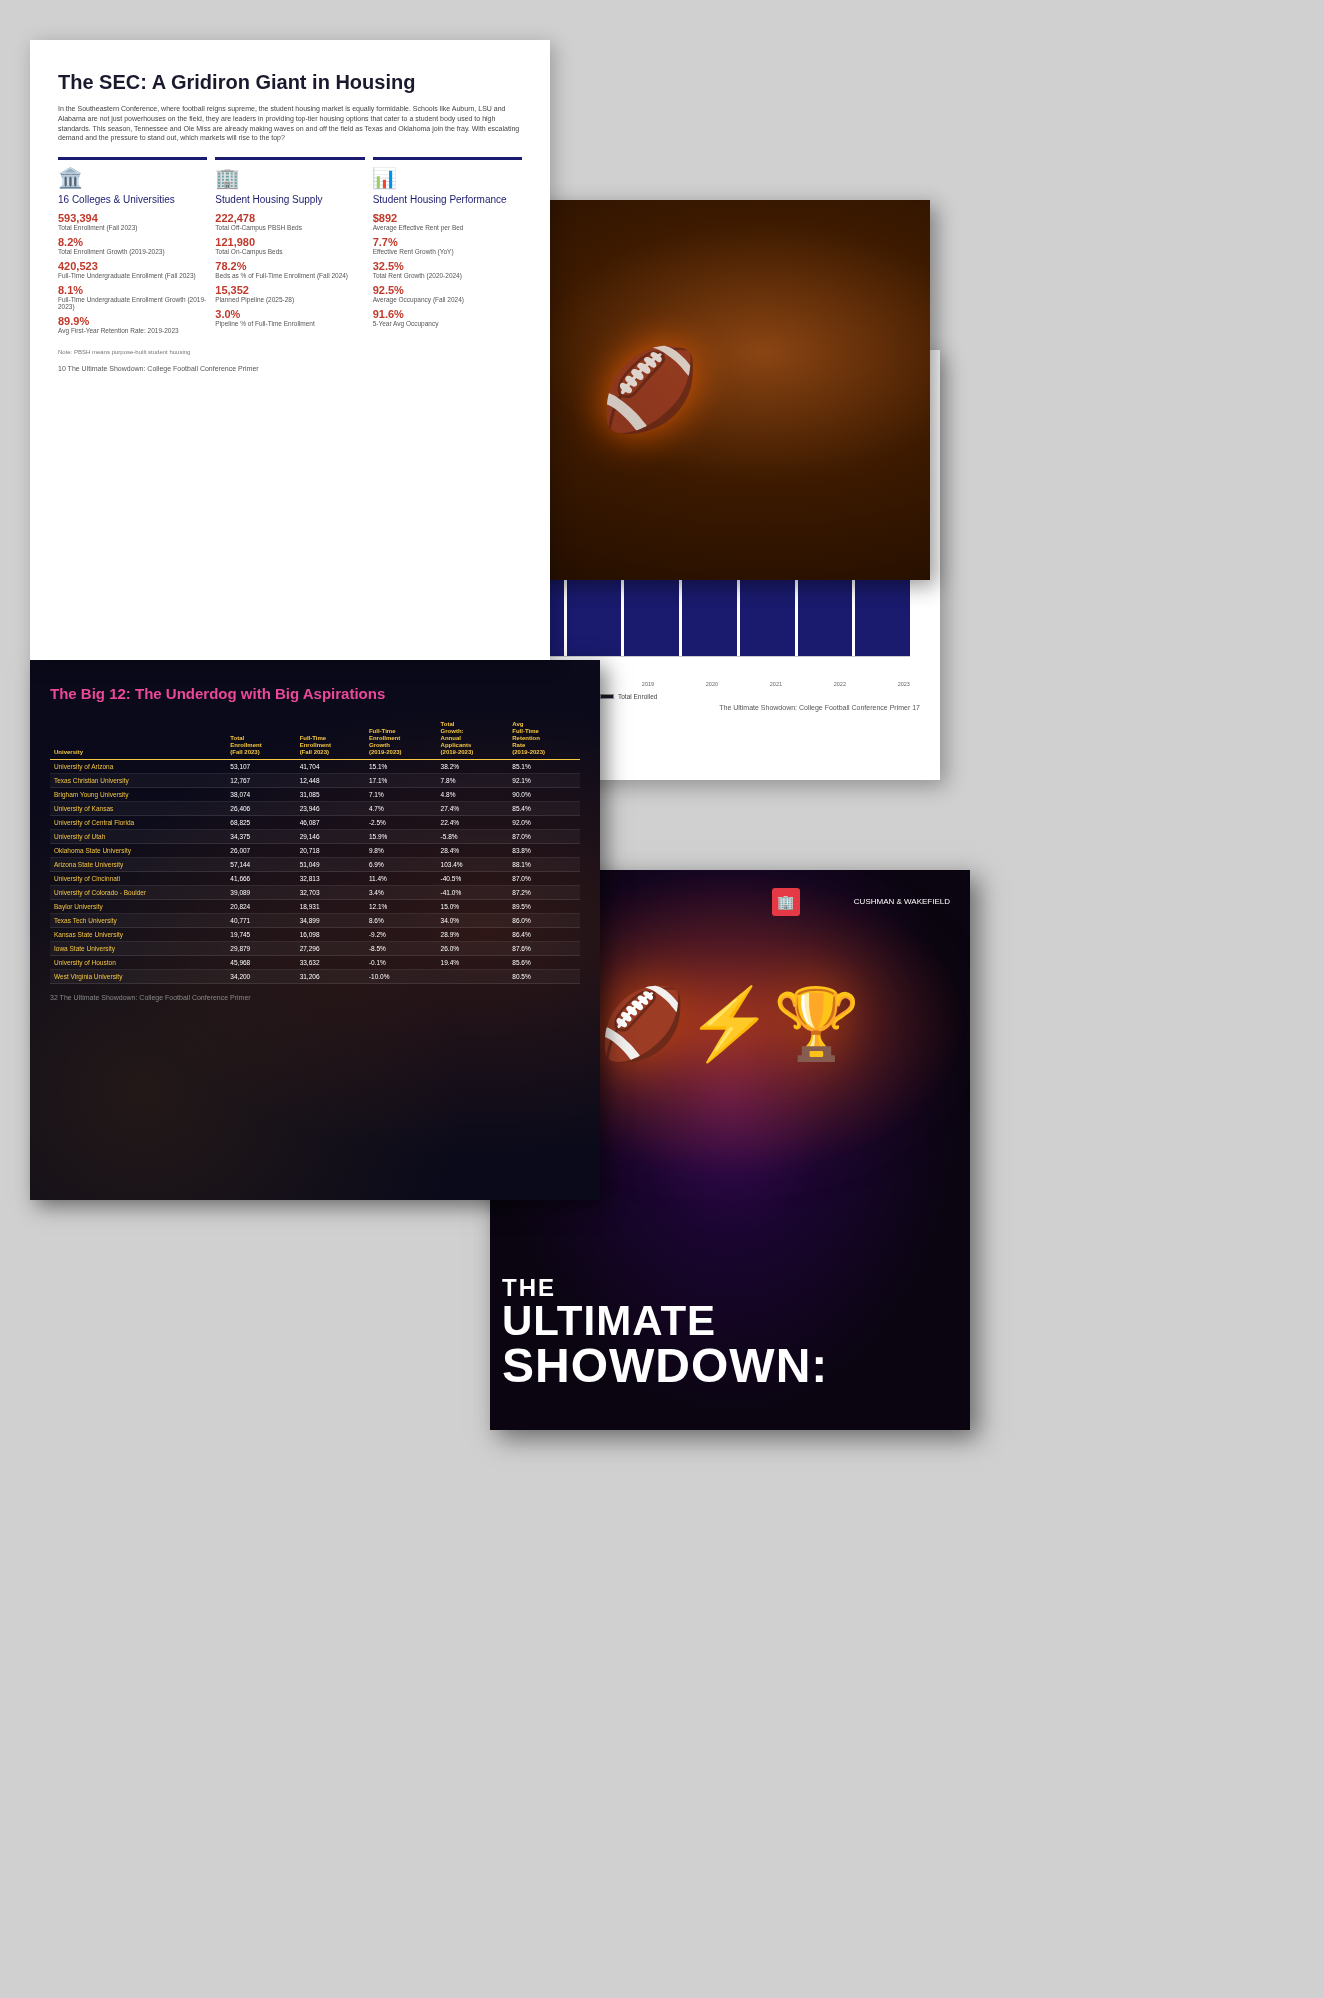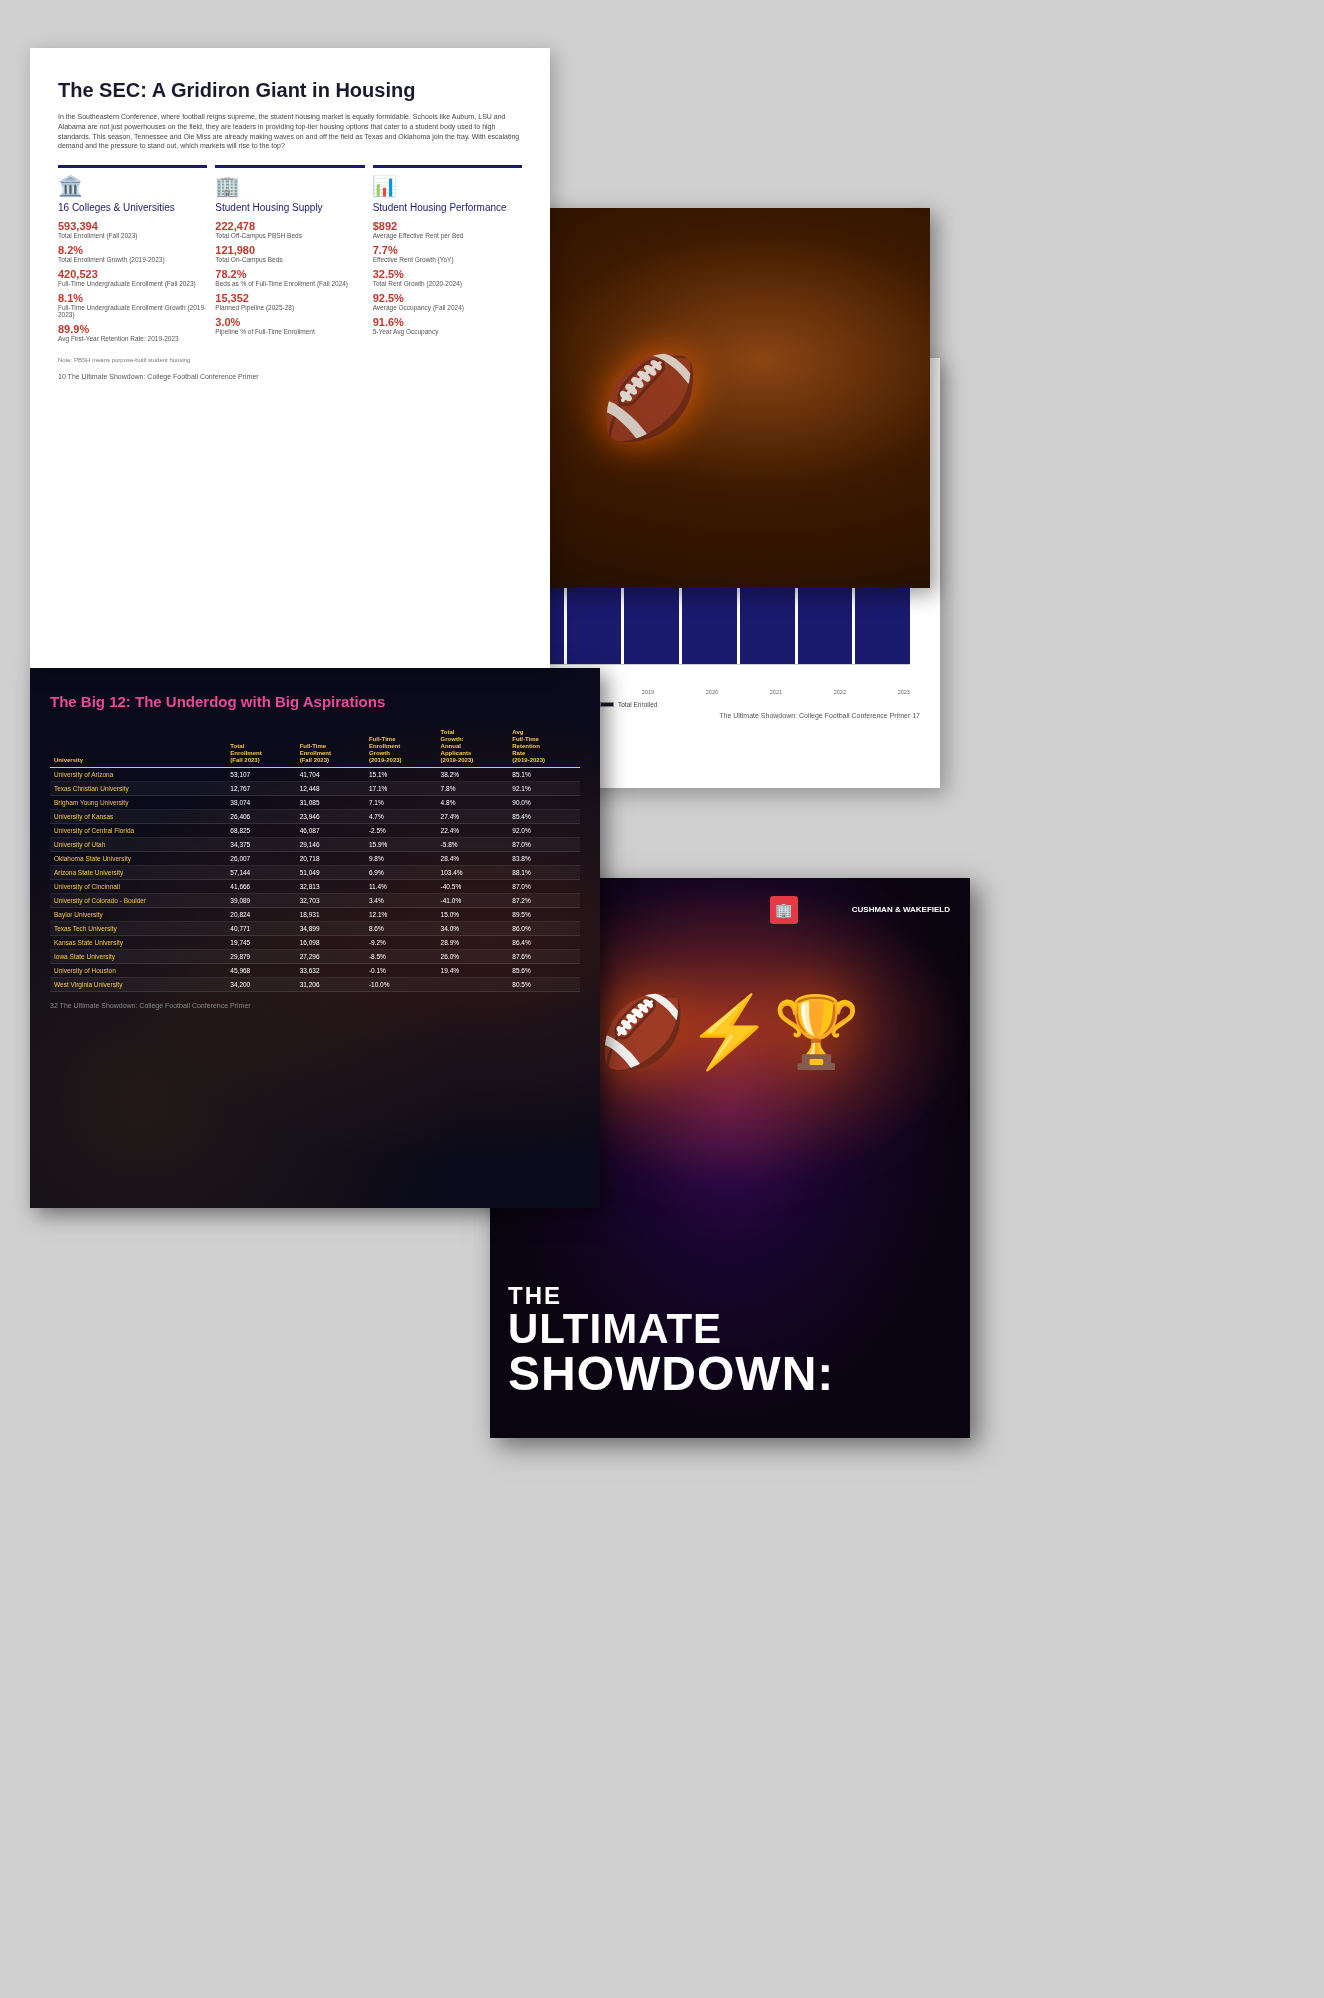--- a/index.html
+++ b/index.html
@@ -9,21 +9,20 @@
       width: 1324px;
       min-height: 1998px;
       position: relative;
       overflow-x: hidden;
     }
 
     .page-container {
       position: relative;
       width: 1324px;
       height: 1780px;
-      margin-top: 8px;
     }
 
     
     .sec-page {
       position: absolute;
       top: 40px;
       left: 30px;
       width: 520px;
       height: 620px;
       background: #fff;
@@ -313,30 +312,30 @@
       background: #e63946;
       border-radius: 3px;
       display: flex;
       align-items: center;
       justify-content: center;
       font-size: 14px;
       color: white;
     }
     .cw-logo-text {
       font-size: 8px;
-      font-weight: 700;
+      font-weight: 400;
       color: #fff;
       line-height: 1.2;
       padding-left: 48px;
     }
     .cover-text-area {
       position: absolute;
       bottom: 40px;
       left: 0; right: 0;
-      padding: 0 18px;
+      padding: 0 12px;
       z-index: 3;
     }
     .cover-the {
       font-size: 24px;
       font-weight: 900;
       color: #fff;
       letter-spacing: 2px;
       text-transform: uppercase;
       line-height: 1;
     }

